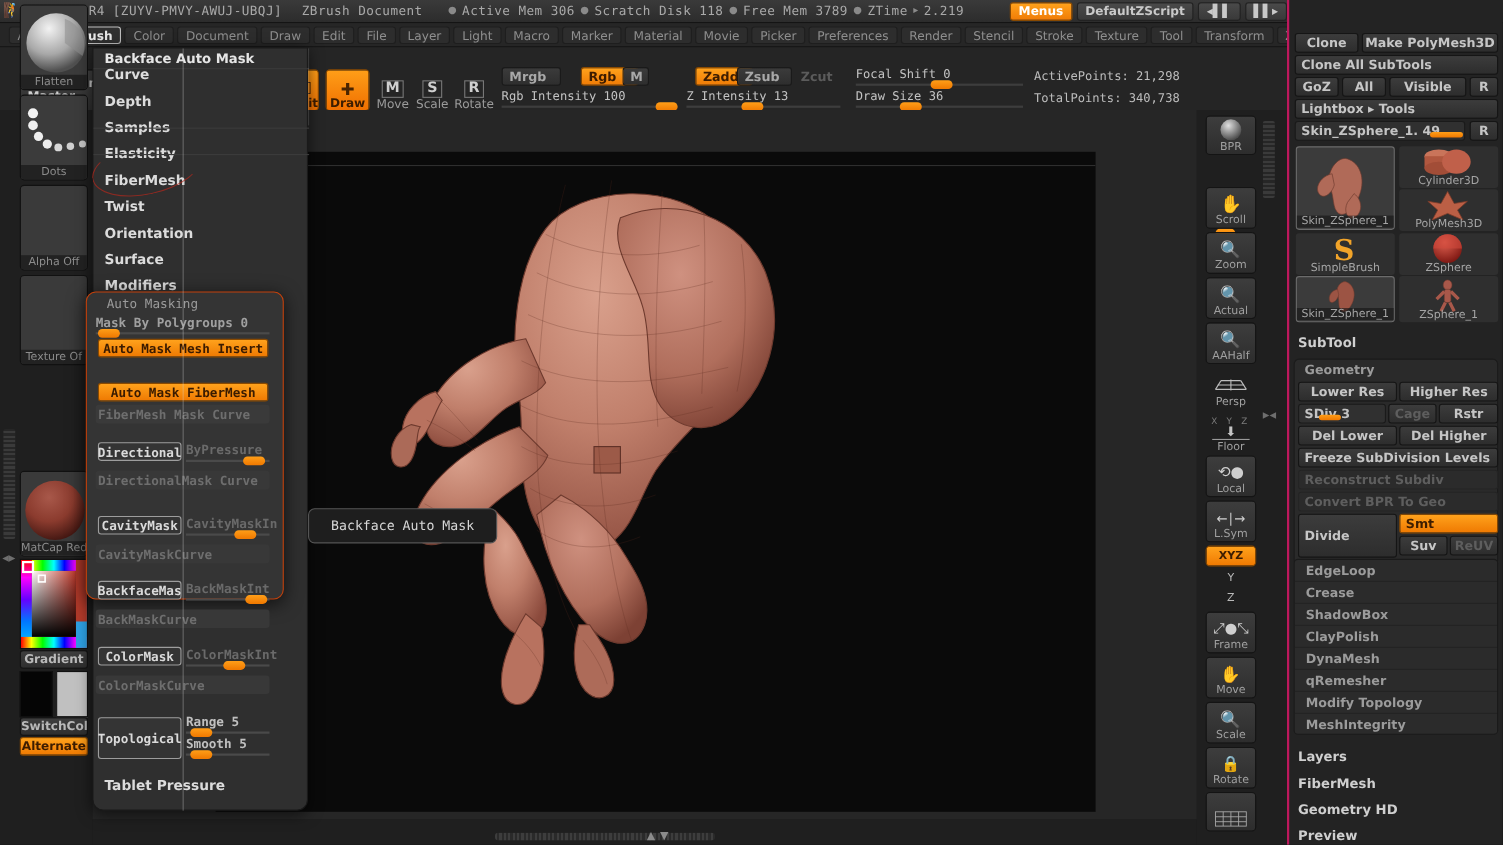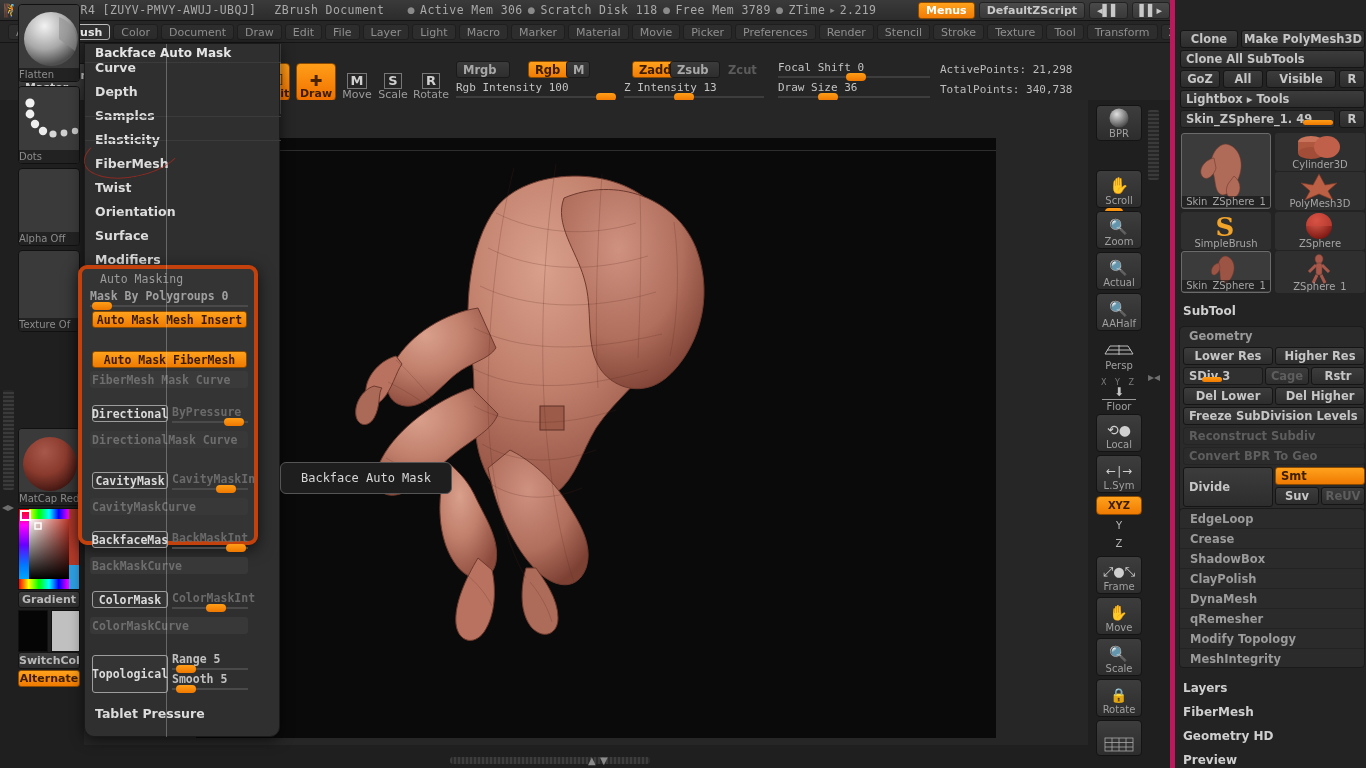--- a/index.html
+++ b/index.html
@@ -77,21 +77,21 @@
 
   
   .lefttray { position:absolute; left:0; top:100px; width:84px; height:668px; background:#1f1f1f; }
   .thumb {
     position:absolute; left:18px; width:62px; border-radius:4px;
     border:1px solid #111; background:#353535; overflow:hidden;
   }
   .thumb .cap {
     position:absolute; bottom:0; left:0; right:0; height:13px;
     background:rgba(25,25,25,.72); color:#8c8c8c; font-size:10px;
-    line-height:13px; white-space:nowrap; overflow:hidden;
+    text-align:center; line-height:13px; white-space:nowrap; overflow:hidden;
   }
   .swatchbtn {
     position:absolute; left:18px; width:62px; height:17px; border-radius:3px;
     border:1px solid #141414; background:linear-gradient(#3e3e3e,#2f2f2f);
     color:#b9b9b9; font-size:11px; font-weight:bold; text-align:center; line-height:15px;
     overflow:hidden; white-space:nowrap;
   }
   .swatchbtn.on { background:linear-gradient(#ffa21c,#ef7a02); color:#3d1d00; border-color:#8a4a00; }
   .scrollgrip { position:absolute; left:3px; width:11px; background:#2e2e2e; border-radius:2px;
                 background-image:repeating-linear-gradient(0deg,#3a3a3a 0 2px,#262626 2px 4px); }
@@ -111,21 +111,21 @@
     border:1px solid #141414; background:linear-gradient(#3d3d3d,#2d2d2d);
     color:#a0a0a0; font-size:10px; text-align:center;
     display:flex; flex-direction:column; align-items:center; justify-content:flex-end; padding-bottom:1px;
   }
   .nbtn.flat { background:none; border:none; }
   .nbtn.on { background:linear-gradient(#ffa21c,#ef7a02); border-color:#8a4a00; color:#3d1d00; font-weight:bold; }
   .nbtn .nl { font-size:10px; line-height:11px; }
 
   
   .rightpanel { position:absolute; left:1170px; top:0; width:196px; height:768px; background:#232323;
-                border-left:5px solid #be185d; }
+                border-left:2px solid #be185d; }
   .rbtn {
     position:absolute; height:18px; border-radius:3px; border:1px solid #151515;
     background:linear-gradient(#3c3c3c,#2d2d2d); color:#c6c6c6;
     font-size:11.5px; font-weight:bold; font-family:"DejaVu Sans", sans-serif;
     display:flex; align-items:center; padding-left:5px; white-space:nowrap; overflow:hidden;
   }
   .rbtn.dim { color:#5e5e5e; }
   .rbtn.on { background:linear-gradient(#ffa21c,#ef7a02); color:#3d1d00; border-color:#8a4a00; }
   .rbtn.ctr { justify-content:center; padding-left:0; }
   .rsec { position:absolute; left:8px; font-size:12px; font-weight:bold; color:#cfcfcf; }
@@ -155,21 +155,21 @@
     border-bottom-left-radius:10px; border-bottom-right-radius:10px;
     box-shadow:0 3px 14px rgba(0,0,0,.6);
   }
   .fly-title { position:absolute; left:10px; top:2px; font-size:12px; font-weight:bold; color:#e6e6e6; }
   .fly-rule { position:absolute; left:0; width:196px; height:1px; background:#3b3b3b; }
   .fly-item { position:absolute; left:10px; font-size:12.5px; font-weight:bold; color:#dcdcdc; }
 
   
   .submenu {
     position:absolute; left:78px; top:265px; width:180px; height:280px;
-    background:#343434; border:4px solid #c2410c; border-radius:9px;
+    background:#343434; border:1px solid #c2410c; border-radius:9px;
     box-shadow:0 4px 16px rgba(0,0,0,.65);
   }
   .sub-title { position:absolute; left:18px; top:3px; font-size:11.5px; color:#9b9b9b;
                font-family:"DejaVu Sans Mono", monospace; }
   .sb {
     position:absolute; height:17px; border-radius:3px; border:1px solid #1c1c1c;
     background:linear-gradient(#3c3c3c,#2e2e2e); color:#dadada;
     font-size:11.5px; font-weight:bold; font-family:"DejaVu Sans Mono", monospace;
     display:flex; align-items:center; justify-content:center; white-space:nowrap;
   }

